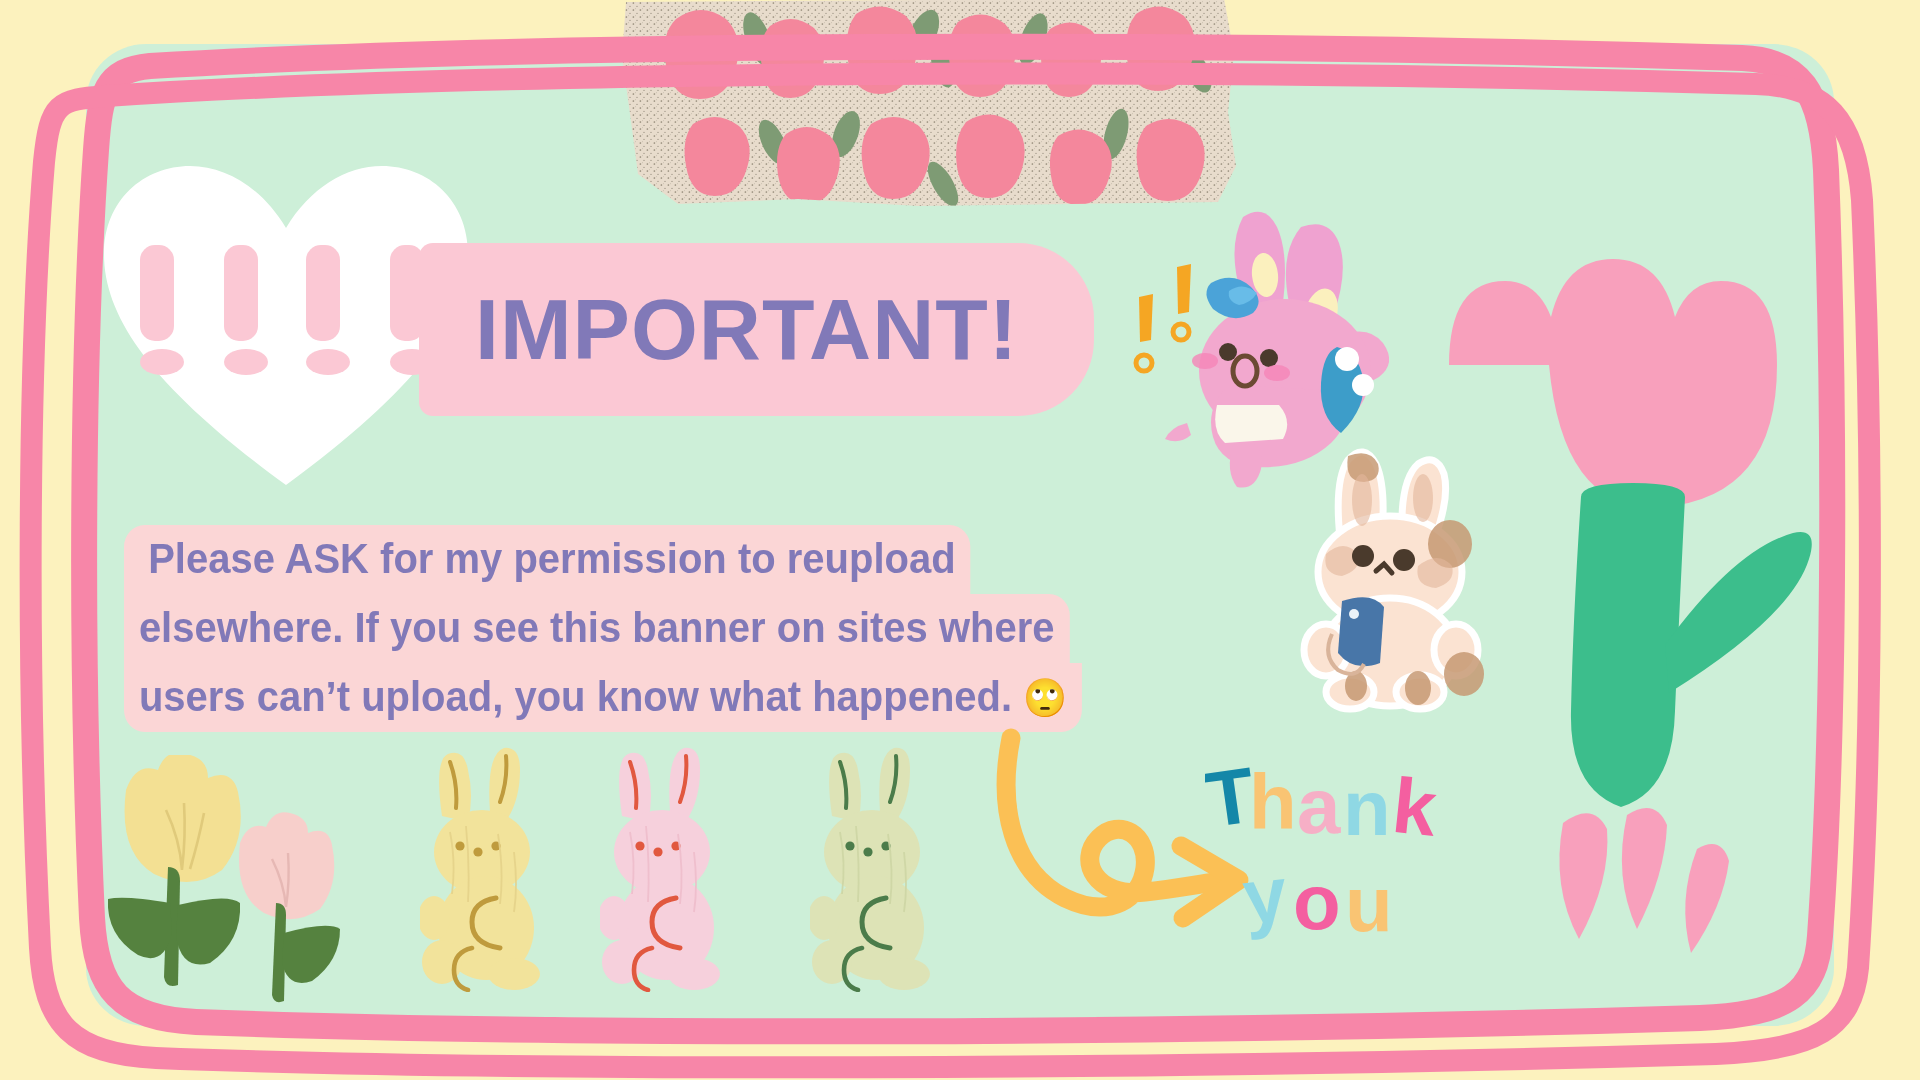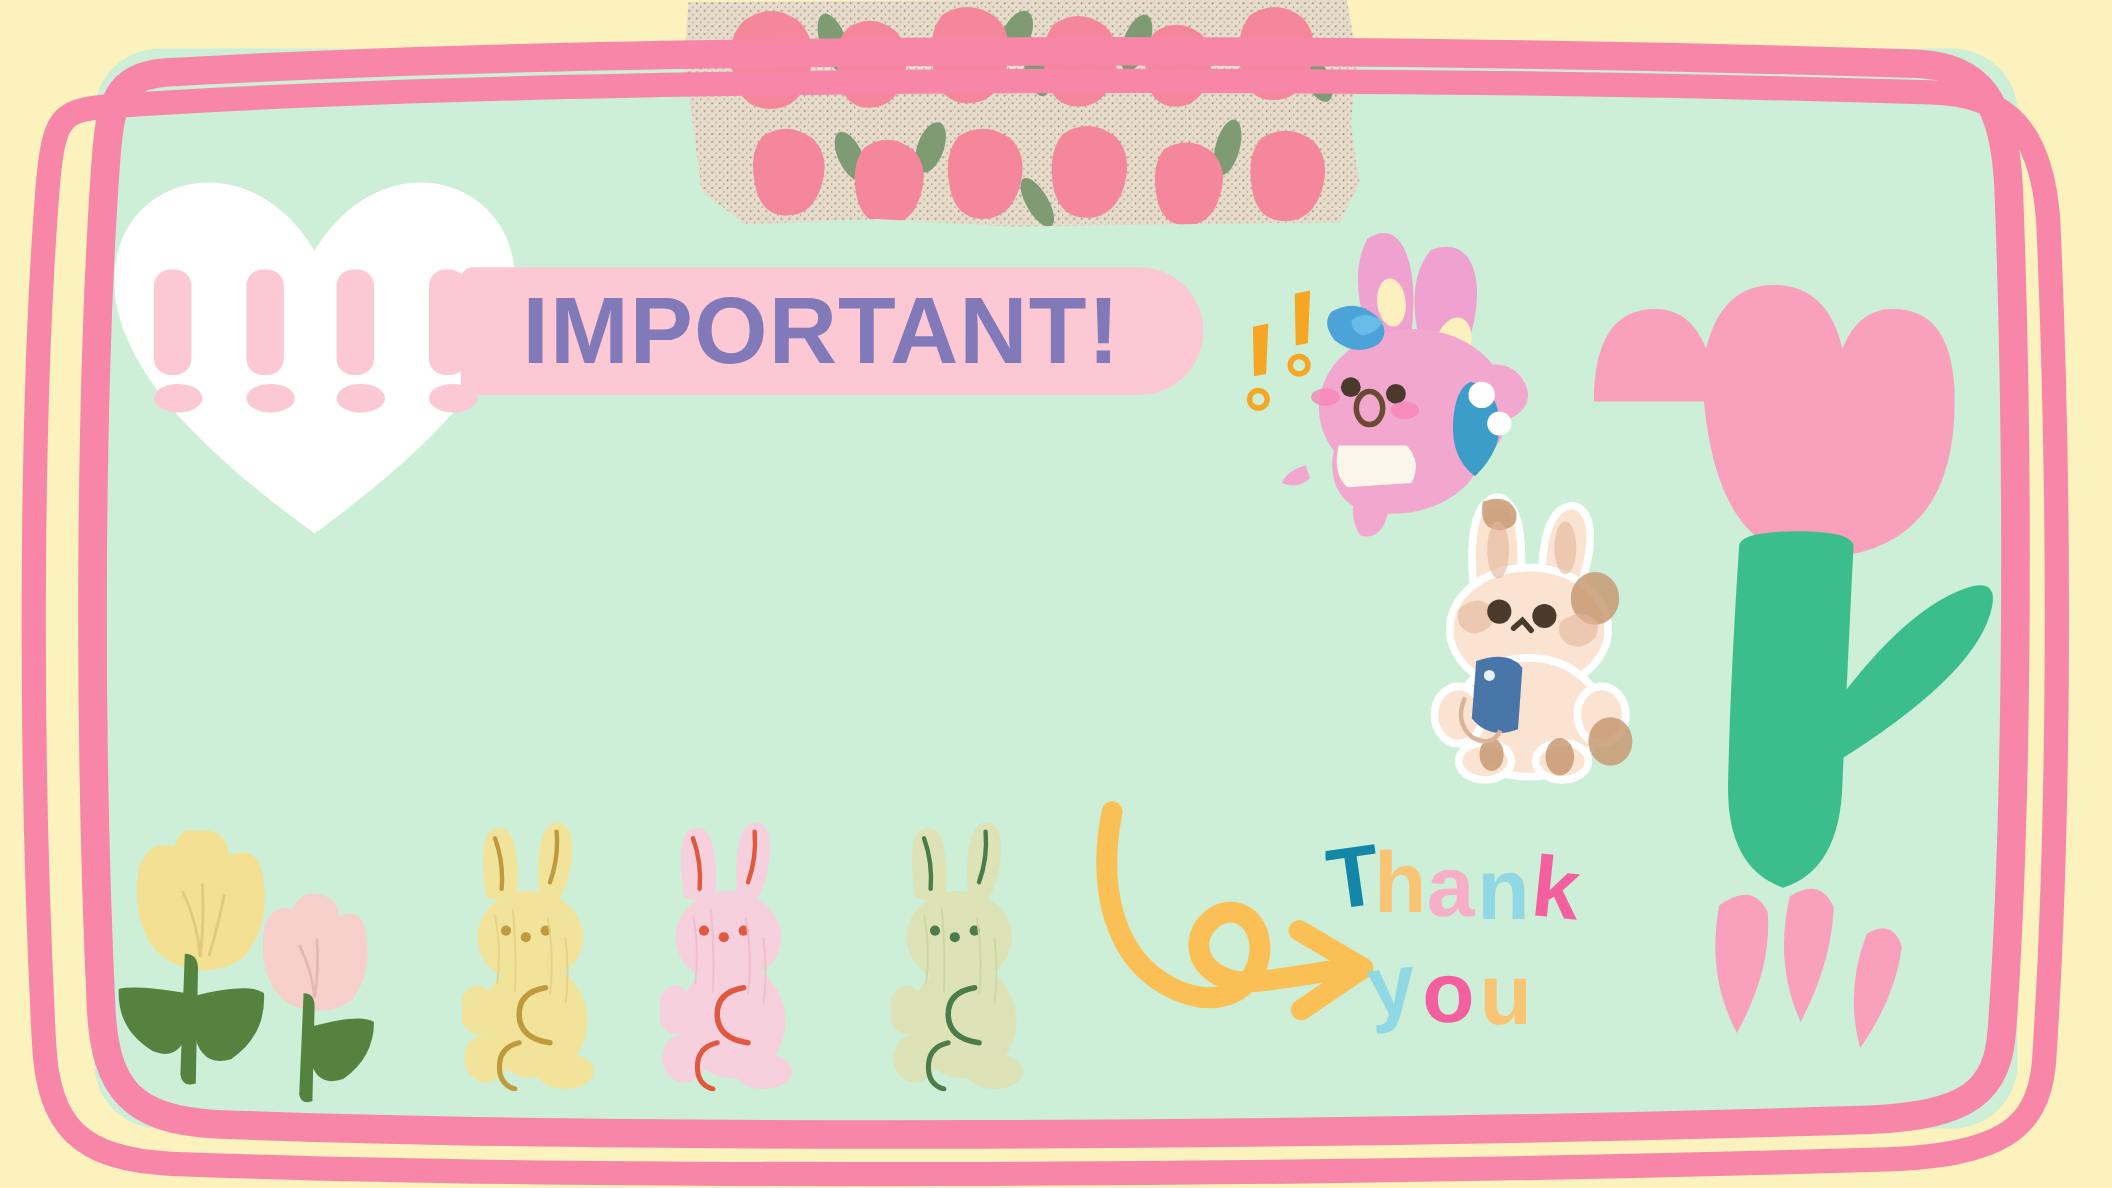--- a/index.html
+++ b/index.html
@@ -21,21 +21,21 @@
   .frame-svg{ position:absolute; left:0; top:0; width:1920px; height:1080px; pointer-events:none; }
 
   
   .washi{ position:absolute; left:618px; top:-6px; width:626px; height:216px; }
 
   
   .heart-wrap{ position:absolute; left:96px; top:150px; width:380px; height:340px; }
 
   
   .imp-banner{
-    position:absolute; left:419px; top:243px; width:675px; height:116px;
+    position:absolute; left:419px; top:243px; width:675px; height:173px;
     background:#FBC8D4; border-radius:14px 76px 76px 14px;
     display:flex; align-items:center;
   }
   .imp-text{
     font-size:86px; font-weight:bold; color:#8179B8;
     letter-spacing:1px; margin-left:56px;
     font-family:"Liberation Sans", sans-serif;
   }
 
   
@@ -193,20 +193,25 @@
       <path d="M140,128 q20,-16 34,0 q4,16 -16,22 q-22,-2 -18,-22 Z"></path>
     </g>
     <circle cx="85" cy="118" r="11" fill="#4A3A2C"></circle>
     <circle cx="126" cy="122" r="11" fill="#4A3A2C"></circle>
     <path d="M98,133 l8,-7 l8,9" fill="none" stroke="#4A3A2C" stroke-width="5" stroke-linecap="round"></path>
     <path d="M64,163 q30,-10 42,6 l-4,56 q-26,10 -42,-10 Z" fill="#4876A8"></path>
     <circle cx="76" cy="176" r="5" fill="#EAF2F8"></circle>
     <path d="M54,196 q-10,22 6,36 q18,10 26,-6" fill="none" stroke="#D9B49A" stroke-width="4"></path>
   </svg>
 
+  <div class="body-block">
+    <div><span class="line l1"> Please ASK for my permission to reupload</span></div>
+    <div><span class="line l2">elsewhere. If you see this banner on sites where</span></div>
+    <div><span class="line l3"><span>users can’t upload, you know what happened.</span> <span class="emoji">🙄</span></span></div>
+  </div>
 
   <svg class="tulip-big" viewBox="0 0 420 710">
     <path d="M14,120 q0,-84 56,-84 q32,0 46,36 q14,-58 62,-58 q48,0 62,58 q14,-36 46,-36 q56,0 56,84 q0,132 -114,142 q-100,8 -114,-142 Z" fill="#F8A0BC"></path>
     <path d="M146,252 q0,-14 52,-14 q52,0 52,14 q-6,120 -10,214 q-2,80 -54,96 q-52,-18 -50,-96 q2,-94 10,-214 Z" fill="#3CBE8C"></path>
     <path d="M230,400 q70,-96 128,-112 q26,-6 16,26 q-18,58 -140,134 Z" fill="#3CBE8C"></path>
     <g fill="#F8A0BC">
       <path d="M128,578 q30,-22 44,6 q4,52 -28,110 q-28,-52 -16,-116 Z"></path>
       <path d="M192,570 q28,-18 40,10 q-2,50 -30,104 q-24,-52 -10,-114 Z"></path>
       <path d="M262,604 q24,-14 32,12 q-6,46 -38,92 q-14,-52 6,-104 Z"></path>
     </g>

